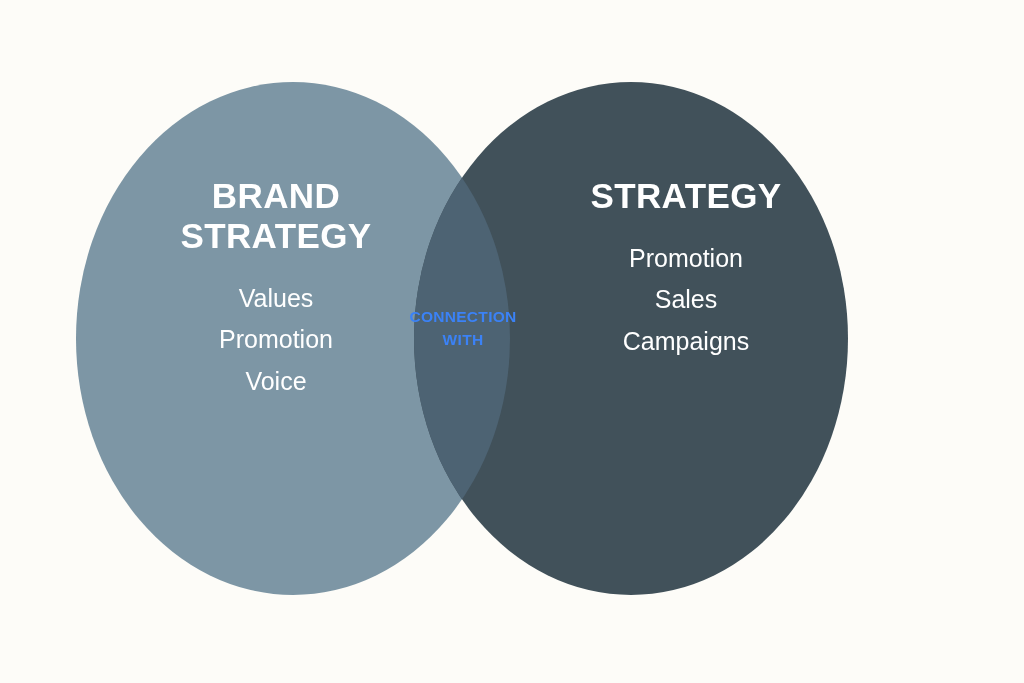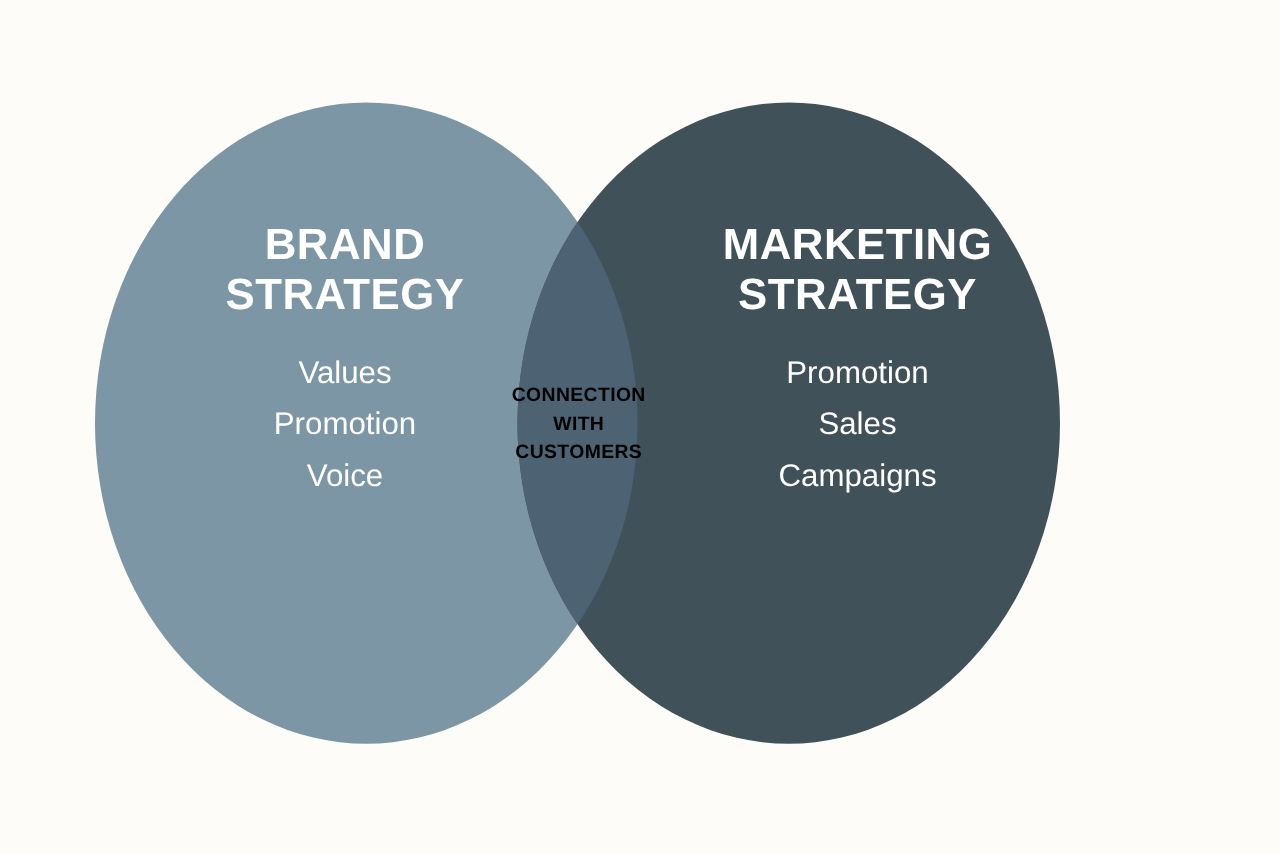--- a/index.html
+++ b/index.html
@@ -83,21 +83,21 @@
     white-space: nowrap;
   }
 
   
   #overlap-text {
     position: absolute;
     left: 390px;
     top: 306px;
     width: 146px;
     text-align: center;
-    color: #000000;
+    color: #3b82f6;
     font-size: 15.5px;
     font-weight: bold;
     line-height: 1.46;
     letter-spacing: 0.3px;
   }
   #overlap-text .overlap-line {
     display: block;
     white-space: nowrap;
   }
 </style>
@@ -131,30 +131,28 @@
       </div>
       <ul class="lobe-list">
         <li>Values</li>
         <li>Promotion</li>
         <li>Voice</li>
       </ul>
     </div>
 
     <div id="right-lobe-text" class="lobe-text">
       <div class="lobe-title">
-        <span class="title-line">MARKETING</span>
         <span class="title-line">STRATEGY</span>
       </div>
       <ul class="lobe-list">
         <li>Promotion</li>
         <li>Sales</li>
         <li>Campaigns</li>
       </ul>
     </div>
 
     <div id="overlap-text">
       <span class="overlap-line">CONNECTION</span>
       <span class="overlap-line">WITH</span>
-      <span class="overlap-line">CUSTOMERS</span>
     </div>
 
   </div>
 </div>
 
 </body></html>

